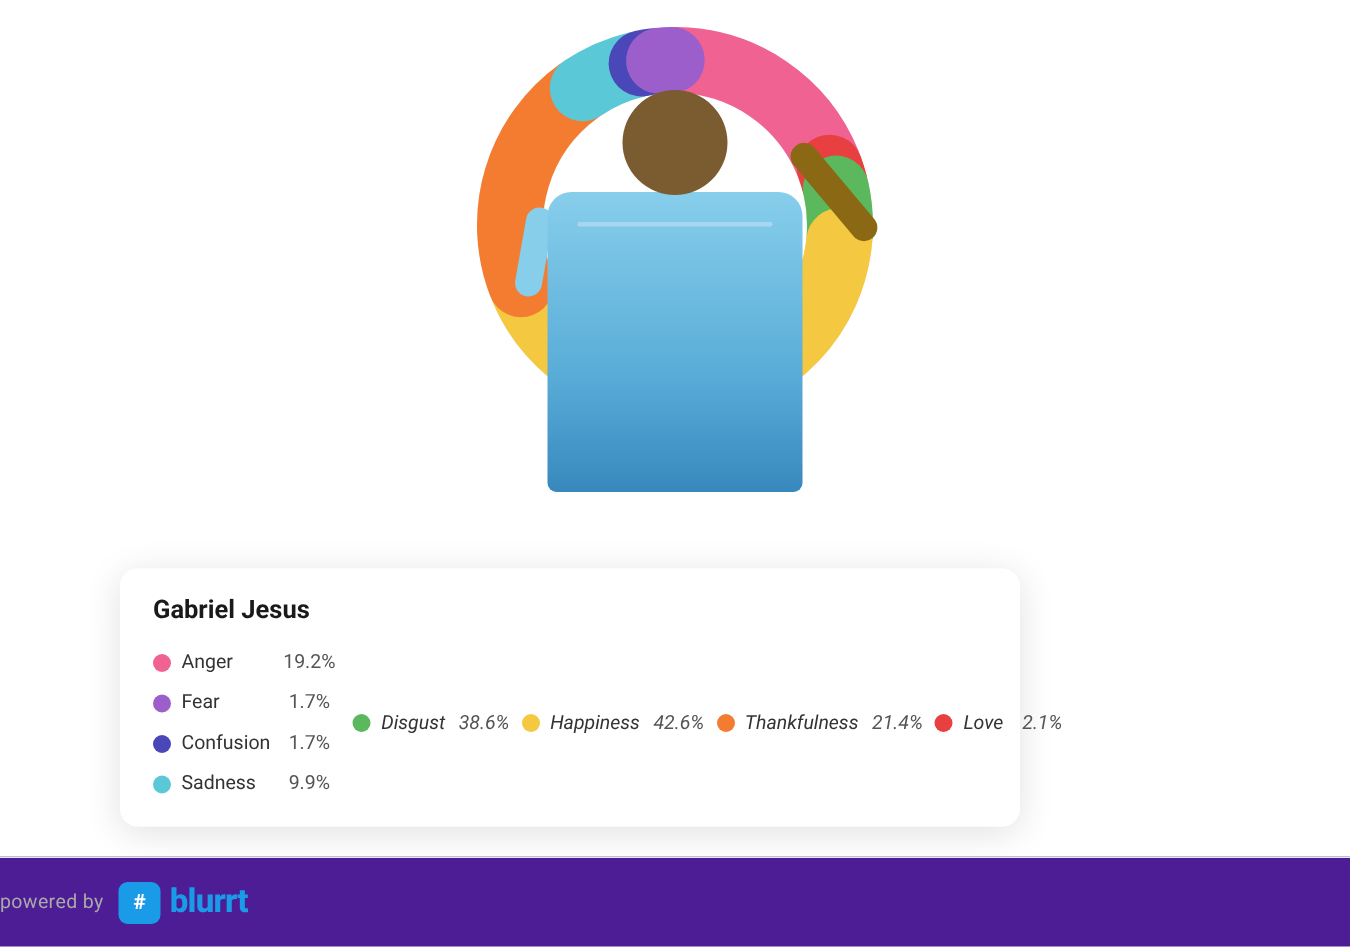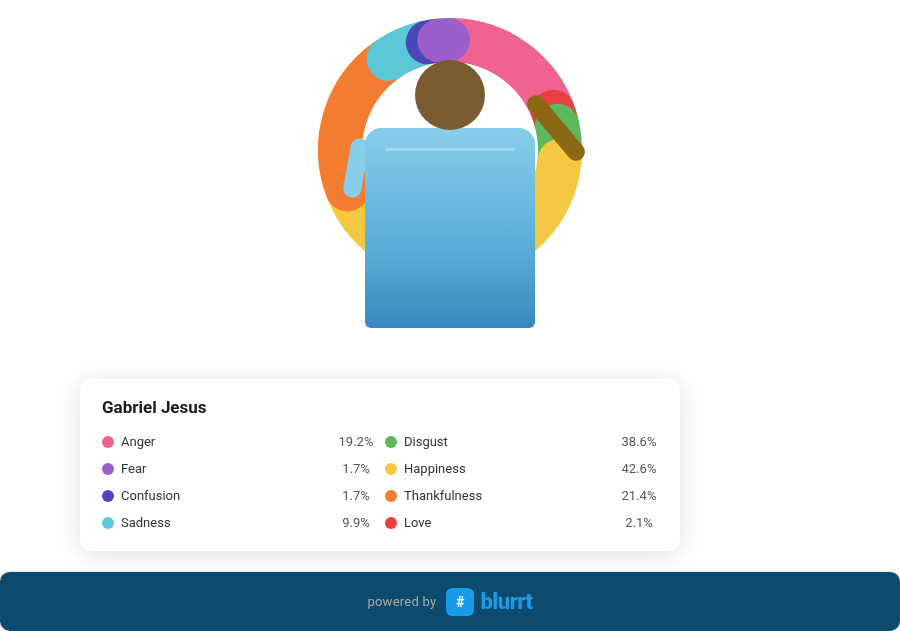--- a/index.html
+++ b/index.html
@@ -96,25 +96,24 @@
     
     .footer {
       position: absolute;
       bottom: 0;
       left: 0;
       width: 900px;
       height: 60px;
       border-top: 1px solid #e8e8e8;
       display: flex;
       align-items: center;
-      justify-content: center;
+      justify-content: flex-start;
       gap: 10px;
       z-index: 10;
-      background: #0c4a6e;
-      border-radius: 10px;
+      background: #4c1d95;
     }
 
     .powered-by-text {
       font-size: 13px;
       color: #aaa;
       letter-spacing: 0.02em;
     }
 
     .blurrt-logo {
       display: flex;
@@ -207,21 +206,21 @@
       <div class="emotion-dot" style="background:#4a47b8"></div>
       <span class="emotion-label">Confusion</span>
       <span class="emotion-pct">1.7%</span>
     </div>
           <div class="emotion-row">
       <div class="emotion-dot" style="background:#5bc8d8"></div>
       <span class="emotion-label">Sadness</span>
       <span class="emotion-pct">9.9%</span>
     </div>
         </div>
-        <div style="display: flex; flex-direction: column; gap: 6px;">
+        <div style="display: flex; flex-direction: row; gap: 6px; font-style: italic;">
           <div class="emotion-row">
       <div class="emotion-dot" style="background:#5cb85c"></div>
       <span class="emotion-label">Disgust</span>
       <span class="emotion-pct">38.6%</span>
     </div>
           <div class="emotion-row">
       <div class="emotion-dot" style="background:#f5c842"></div>
       <span class="emotion-label">Happiness</span>
       <span class="emotion-pct">42.6%</span>
     </div>

